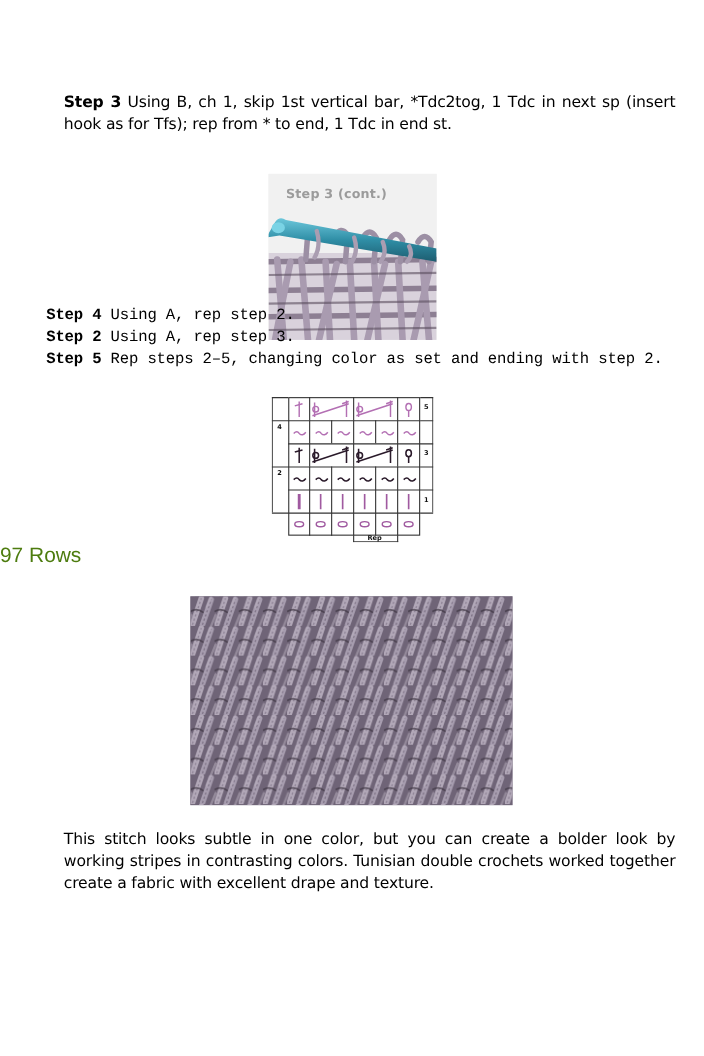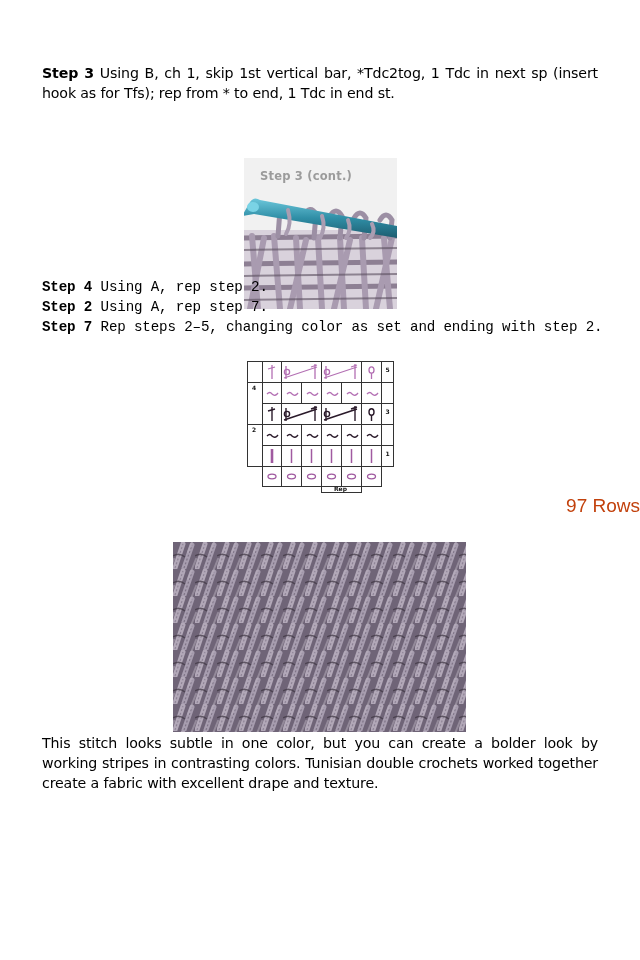--- a/index.html
+++ b/index.html
@@ -1,34 +1,34 @@
 <!DOCTYPE html>
 <html><head>
 <meta charset="utf-8">
 <style>
   html, body { margin:0; padding:0; background:#ffffff; }
   body { width:640px; height:960px; position:relative; overflow:hidden;
          font-family:"DejaVu Sans", "Liberation Sans", sans-serif; color:#000; }
-  .para { position:absolute; left:42px; width:556px; font-size:14.2px; line-height:20px;
-          text-align:justify; letter-spacing:-0.15px; }
+  .para { position:absolute; left:58px; width:556px; font-size:14.2px; line-height:20px;
+          text-align:justify; letter-spacing:-0.15px;margin-top:20px; }
   .para b { font-weight:bold; }
   .step-line { position:absolute; left:42px; font-size:14.2px; line-height:20px; letter-spacing:-0.15px; white-space:nowrap;font-family:Liberation Mono, monospace; }
 
   
   #photo1 { position:absolute; left:244px; top:126px; width:153px; height:151px; overflow:hidden;
             background:#f1f1f1;margin-top:32px; }
   #photo1 .cap { position:absolute; left:16px; top:11px; font-size:11.5px; font-weight:bold;
                  color:#9b9b9b; letter-spacing:0.2px; }
   #photo1 svg { position:absolute; left:0; top:0; }
 
   
   #chart { position:absolute; left:247px; top:361px; width:147px; height:132px; }
   #chart svg { position:absolute; left:0; top:0; }
-  .rows-label { position:absolute; left:0; width:640px; top:495px; text-align:right;
-                font-size:19px; font-family:"Liberation Sans", sans-serif; color:#c2410c; }
+  .rows-label { position:absolute; left:0; width:640px; top:495px; text-align:left;
+                font-size:19px; font-family:"Liberation Sans", sans-serif; color:#4d7c0f; }
 
   
   #photo2 { position:absolute; left:173px; top:542px; width:293px; height:190px; overflow:hidden;
             background:#7b7083; }
   #photo2 svg { position:absolute; left:0; top:0; }
 </style>
 </head>
 <body>
 
 <div class="para" style="top:63px;">
@@ -88,24 +88,24 @@
       <path d="M128 66 Q132 74 126 80"></path>
     </g>
   </svg>
   <div class="cap">Step 3 (cont.)</div>
 </div>
 
 <div class="step-line" style="top:277px;">
   <b>Step 4</b><span> Using A, rep step 2.</span>
 </div>
 <div class="step-line" style="top:297px;">
-  <b>Step 2</b><span> Using A, rep step 7.</span>
+  <b>Step 2</b><span> Using A, rep step 3.</span>
 </div>
 <div class="step-line" style="top:317px;">
-  <b>Step 7</b><span> Rep steps 2–5, changing color as set and ending with step 2.</span>
+  <b>Step 5</b><span> Rep steps 2–5, changing color as set and ending with step 2.</span>
 </div>
 
 <div id="chart">
   <svg width="147" height="132" viewBox="0 0 147 132">
     <g fill="none" stroke="#333" stroke-width="1">
 
       <rect x="15.5" y="0.5" width="119" height="125"></rect>
 
       <line x1="0" y1="21.5" x2="135" y2="21.5"></line>
       <line x1="15" y1="42.5" x2="147" y2="42.5"></line>

